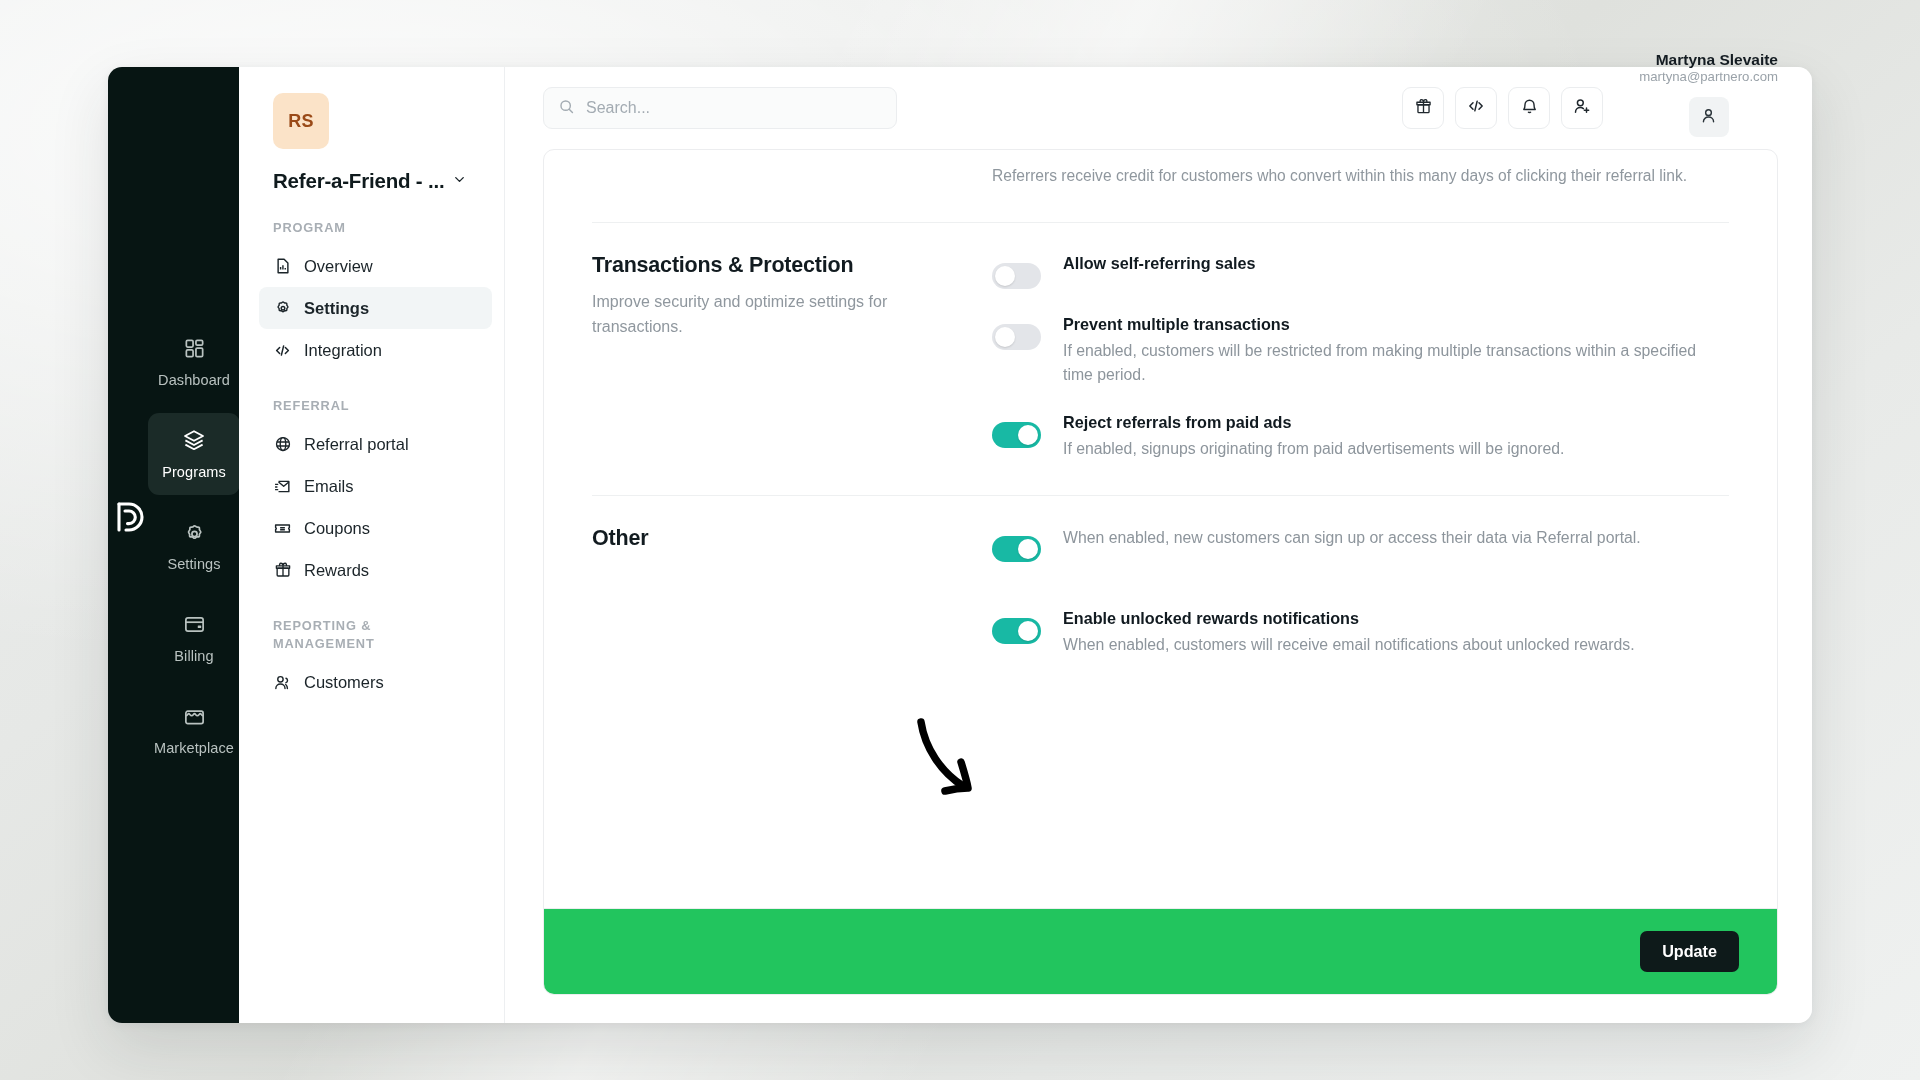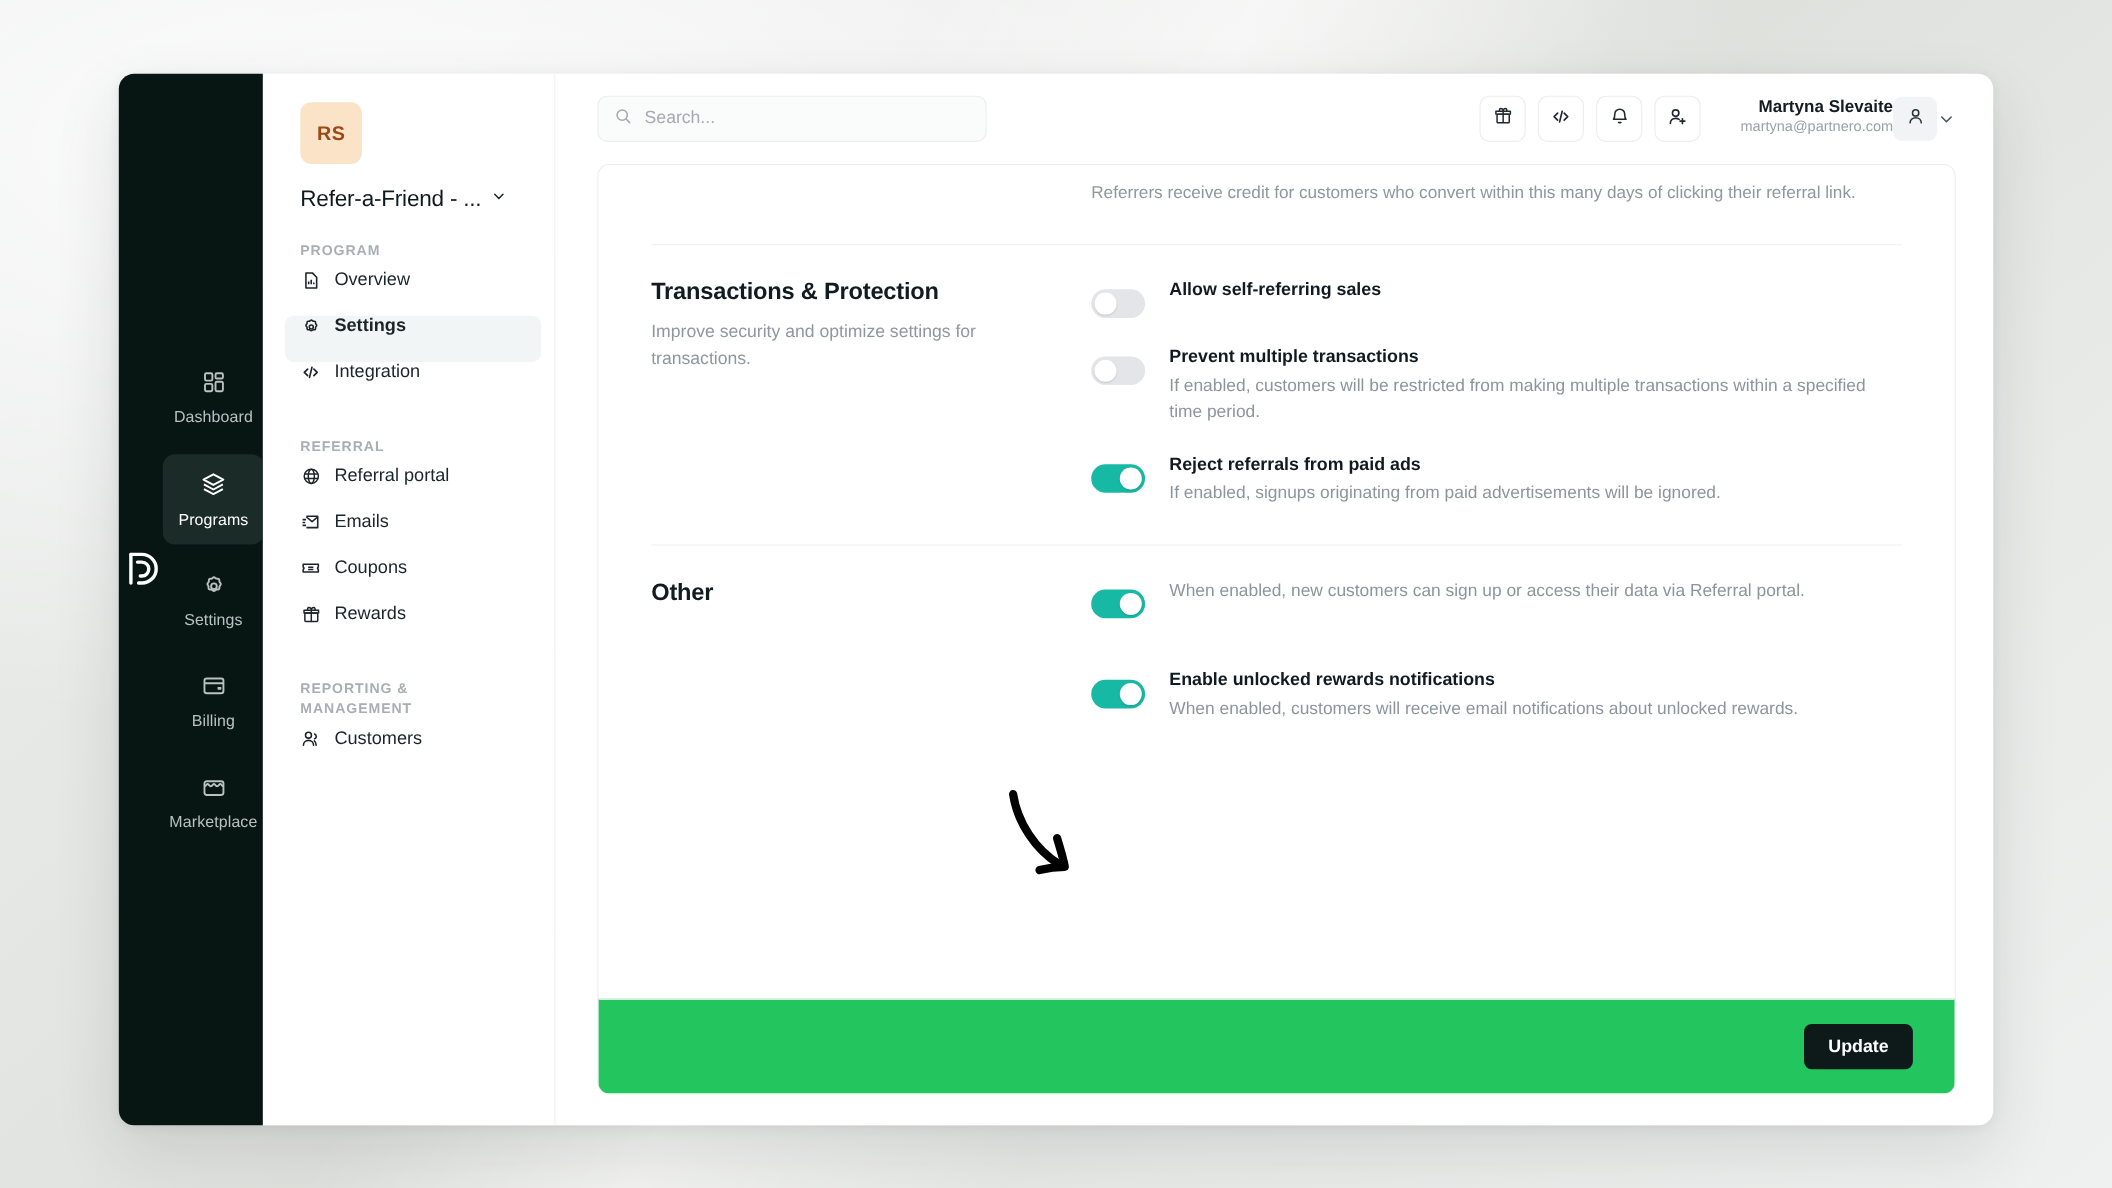--- a/index.html
+++ b/index.html
@@ -75,29 +75,29 @@
     display: flex; align-items: center; justify-content: center;
     color: #9a4a18;
     font-size: 18px; font-weight: 700;
     letter-spacing: .3px;
   }
   .ws-row {
     display: flex; align-items: center; gap: 8px;
     margin: 0 0 26px 34px;
     cursor: pointer;
   }
-  .ws-name { font-size: 20.5px; font-weight: 400; color: #0f1a1d; letter-spacing: -.2px; }
+  .ws-name { font-size: 20.5px; font-weight: 700; color: #0f1a1d; letter-spacing: -.2px; }
   .nav-group-label {
     font-size: 12.8px; font-weight: 600; letter-spacing: .85px;
     color: #a8aeb4; text-transform: uppercase;
     margin: 0 0 8px 34px; line-height: 1.42; max-width: 180px;
   }
   .nav-group { margin-bottom: 26px; }
   .nav-item {
-    display: flex; align-items: flex-start; gap: 12px;
+    display: flex; align-items: center; gap: 12px;
     height: 42px;
     margin: 0 12px 0 20px;
     padding-left: 14px;
     border-radius: 8px;
     color: #1b2429;
     font-size: 16.5px;
     cursor: pointer;
   }
   .nav-item.active { background: #f2f5f6; font-weight: 600; }
   .nav-item .ico { width: 19px; height: 19px; display:flex; align-items:center; justify-content:center; flex-shrink:0; }
@@ -137,21 +137,21 @@
   .icon-btn {
     width: 42px; height: 42px;
     border: 1px solid #ebedef;
     background: #ffffff;
     border-radius: 9px;
     display: flex; align-items: center; justify-content: center;
     cursor: pointer;
     color: #20282e;
   }
   .topbar-icons { display: flex; gap: 11px; }
-  .user-block { display: flex; margin-left: 20px; }
+  .user-block { display: flex; align-items: center; gap: 12px; margin-left: 20px; flex-direction: column; }
   .user-text { text-align: right; line-height: 1.25; }
   .user-name { font-size: 15.5px; font-weight: 700; color: #141c22; }
   .user-mail { font-size: 13.2px; color: #9aa2a9; }
   .user-avatar {
     width: 40px; height: 40px; border-radius: 8px;
     background: #f1f3f4;
     display: flex; align-items: center; justify-content: center;
     color: #2b343a; cursor: pointer;
   }
   .chev-btn { cursor: pointer; color: #4a555d; display:flex; align-items:center; }

